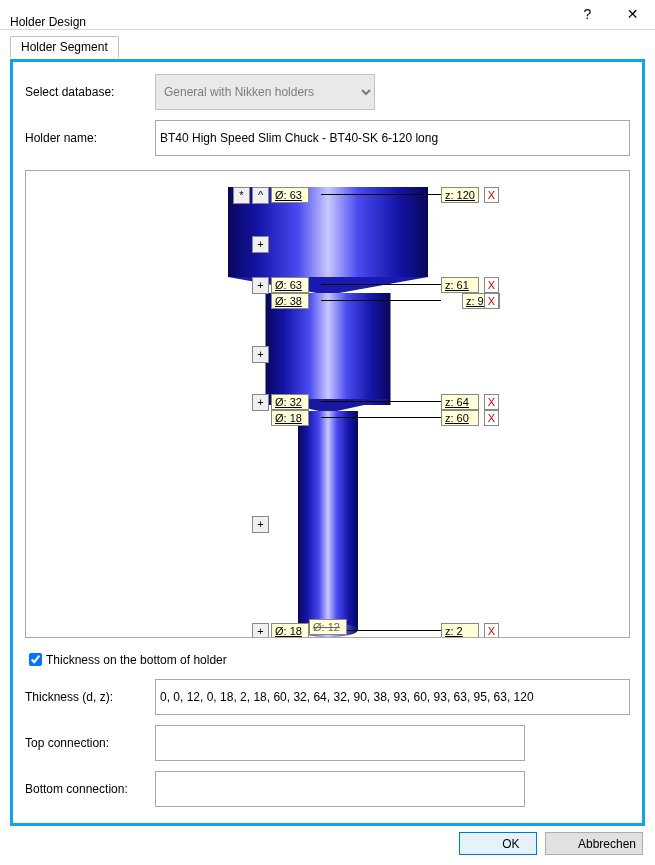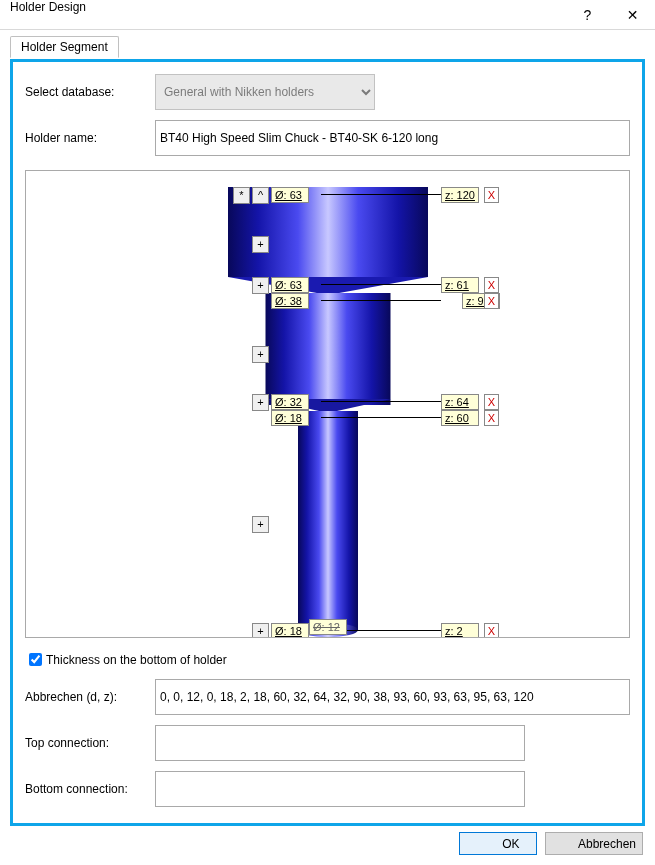--- a/index.html
+++ b/index.html
@@ -9,21 +9,21 @@
     font-size: 12px;
     background: #fff;
     width: 655px;
     height: 865px;
     overflow: hidden;
     position: relative;
   }
   .titlebar {
     height: 30px;
     display: flex;
-    align-items: flex-start;
+    align-items: flex-end;
     padding-left: 10px;
     background: #fff;
     border-bottom: 1px solid #d9d9d9;
   }
   .titlebar .title { flex: 1; }
   .titlebar .btn {
     width: 45px;
     height: 30px;
     display: flex;
     align-items: center;
@@ -243,21 +243,21 @@
         <div class="xbtn" style="top:452px; left:458px;">X</div>
       </div>
     </div>
 
     <div class="check-row">
       <input type="checkbox" checked="" style="">
       <span>Thickness on the bottom of holder</span>
     </div>
 
     <div class="row">
-      <label class="lbl">Abbrechen (d, z):</label>
+      <label class="lbl">Thickness (d, z):</label>
       <input type="text" class="long" value="0, 0, 12, 0, 18, 2, 18, 60, 32, 64, 32, 90, 38, 93, 60, 93, 63, 95, 63, 120" style="">
     </div>
     <div class="row">
       <label class="lbl">Top connection:</label>
       <input type="text" style="width: 370px;" value="">
     </div>
     <div class="row" style="margin-bottom:4px;">
       <label class="lbl">Bottom connection:</label>
       <input type="text" style="width: 370px;" value="">
     </div>

